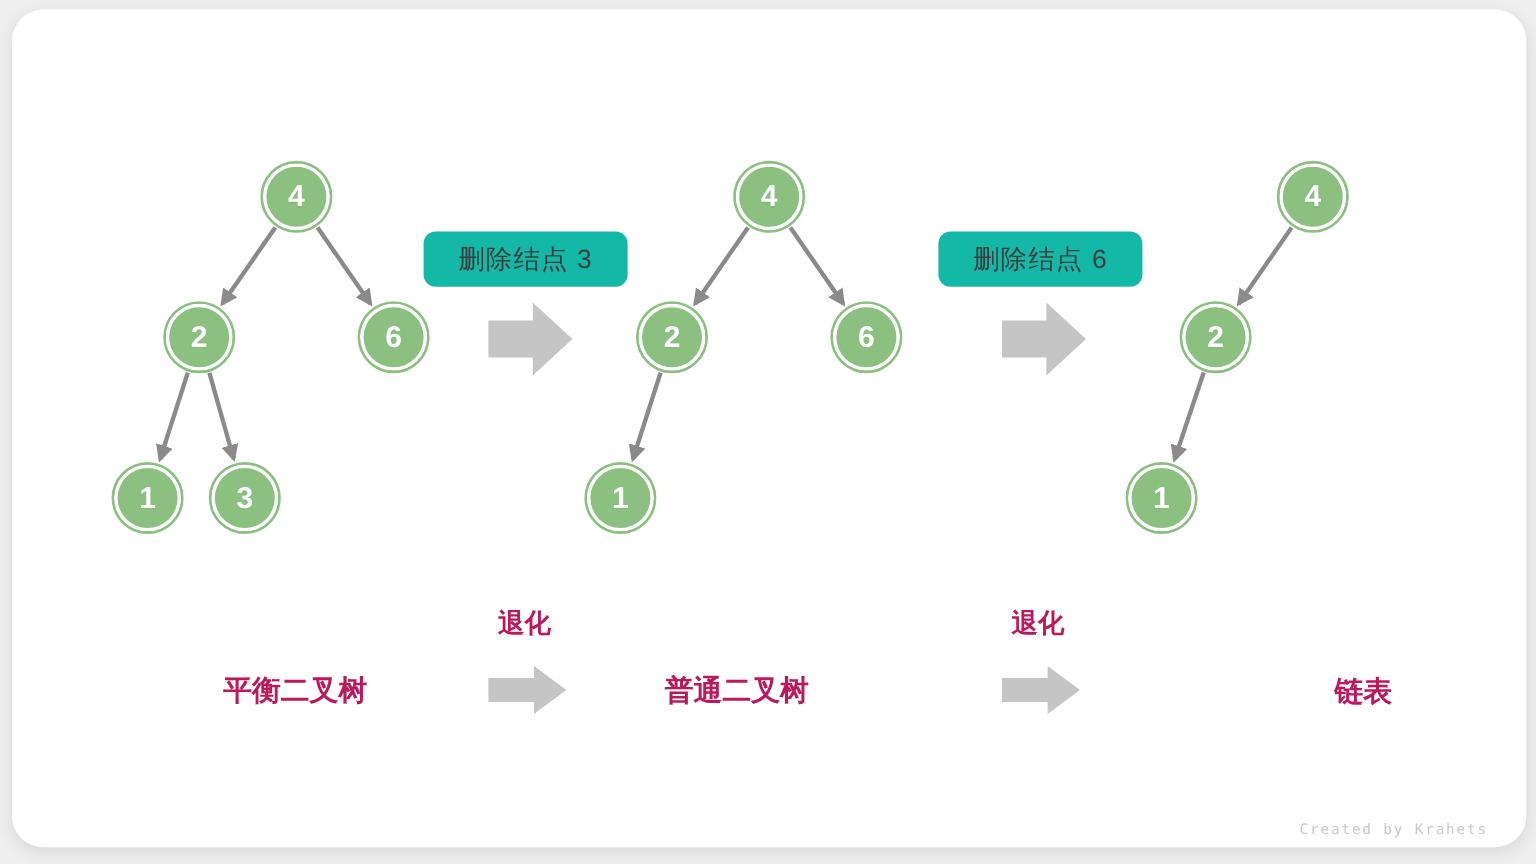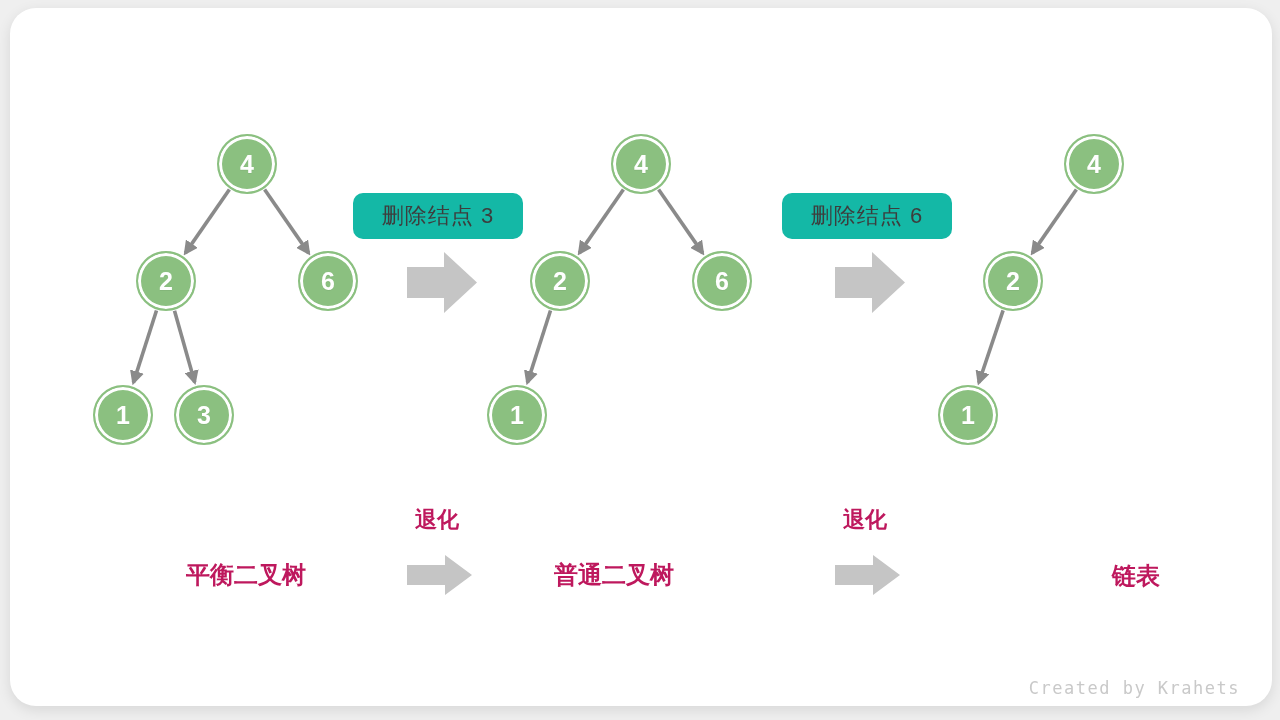--- a/index.html
+++ b/index.html
@@ -81,21 +81,21 @@
     font-size: 24px;
     font-weight: bold;
     white-space: nowrap;
   }
   .watermark {
     position: absolute;
     right: 40px;
     bottom: 22px;
     color: #c9c9c9;
     font-family: "DejaVu Sans Mono", "Liberation Mono", monospace;
-    font-size: 17px;
+    font-size: 12px;
     letter-spacing: 1.5px;
     white-space: nowrap;
   }
 </style>
 </head>
 <body>
 
 <div class="stage">
   <div class="card"></div>
 

